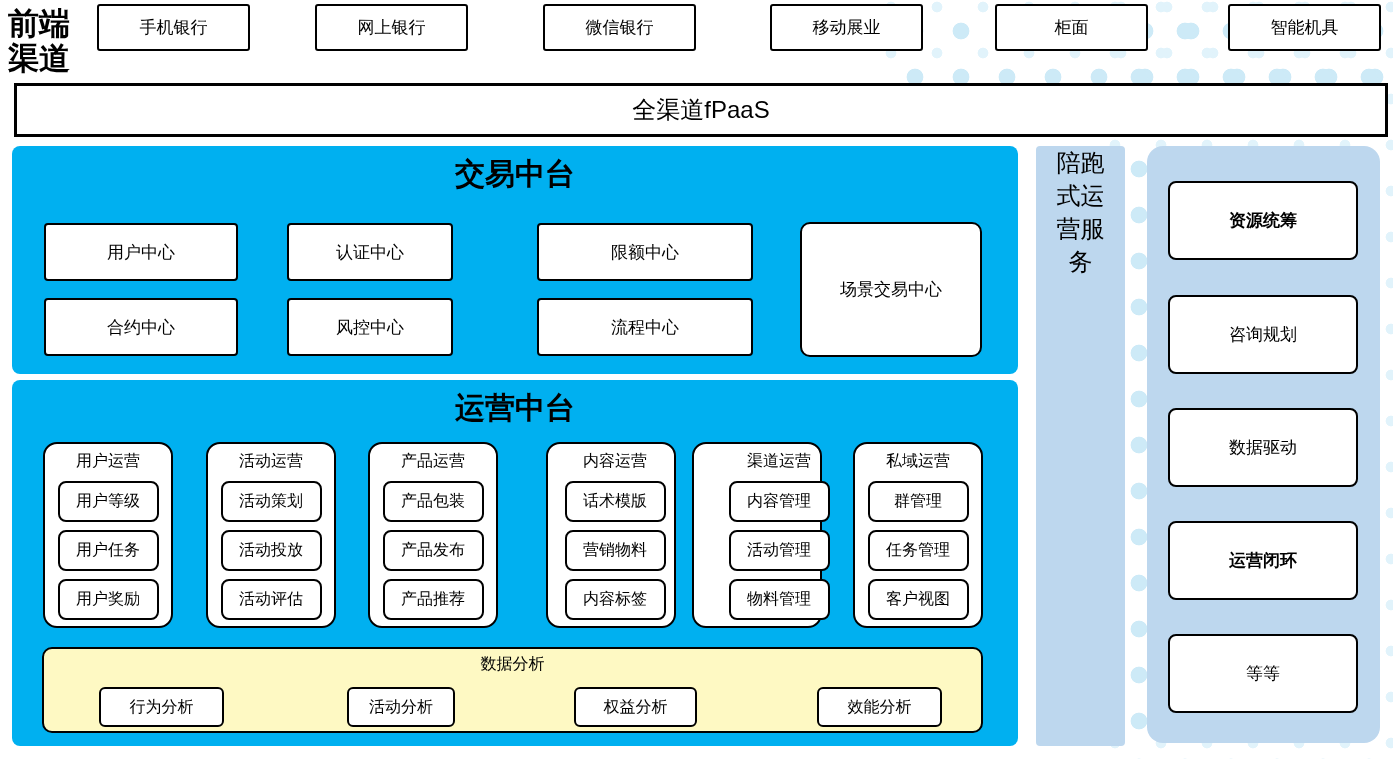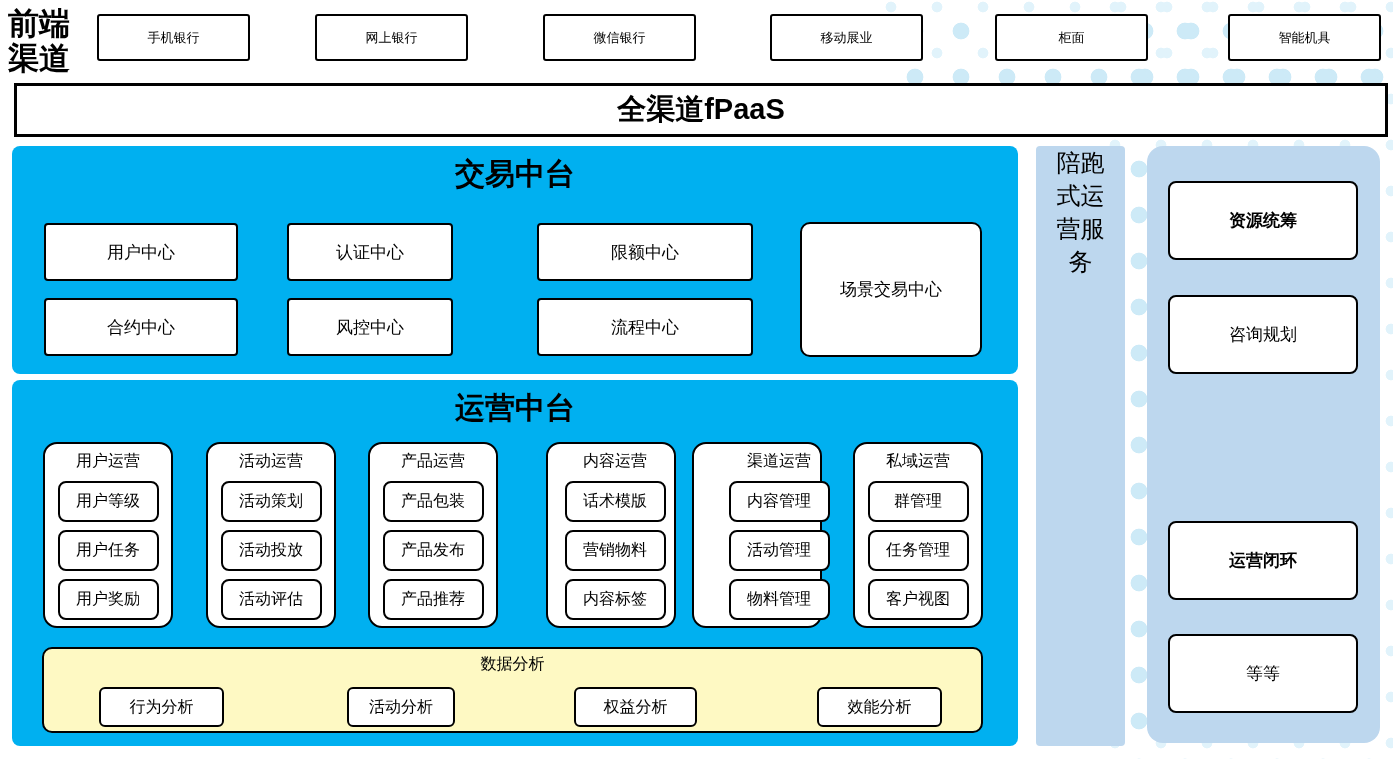--- a/index.html
+++ b/index.html
@@ -26,35 +26,34 @@
   .dots-top   { left: 880px;  top: 0;  width: 513px; height: 92px; }
   .dots-right { left: 1104px; top: 0;  width: 289px; height: 759px; }
 
   
   .frontend-label {
     position: absolute; left: 8px; top: 6px; width: 78px;
     font-family: "DejaVu Serif", serif;
     font-weight: bold; font-size: 31px; line-height: 35px;
   }
   .channel-box {
-    position: absolute; top: 14px; width: 153px; height: 47px;
+    position: absolute; top: 4px; width: 153px; height: 47px;
     background: #fff; border: 2px solid #000; border-radius: 3px;
     display: flex; align-items: center; justify-content: center;
-    font-size: 13px;
+    font-size: 17px;
   }
   .ch-0 { left: 97px; }  .ch-1 { left: 315px; } .ch-2 { left: 543px; }
   .ch-3 { left: 770px; } .ch-4 { left: 995px; } .ch-5 { left: 1228px; }
 
   
   .fpaas-bar {
     position: absolute; left: 14px; top: 83px; width: 1374px; height: 54px;
     background: #fff; border: 3px solid #000;
     display: flex; align-items: center; justify-content: center;
-    font-size: 29px;
-    font-weight: bold;
+    font-size: 24px;
   }
 
   
   .blue-panel {
     position: absolute; left: 12px; width: 1006px;
     background: #00b0f0; border-radius: 8px;
   }
   .panel-transaction { top: 146px; height: 228px; }
   .panel-operations  { top: 380px; height: 366px; }
   .panel-title {
@@ -220,17 +219,18 @@
     </div>
   </div>
 
   <div class="side-service-bar">
     <div class="side-service-text">陪跑式运营服务</div>
   </div>
 
   <div class="right-panel">
     <div class="rp-box rp-0 bold">资源统筹</div>
     <div class="rp-box rp-1">咨询规划</div>
+    <div class="rp-box rp-2">数据驱动</div>
     <div class="rp-box rp-3 bold">运营闭环</div>
     <div class="rp-box rp-4">等等</div>
   </div>
 
 </div>
 
 </body></html>

